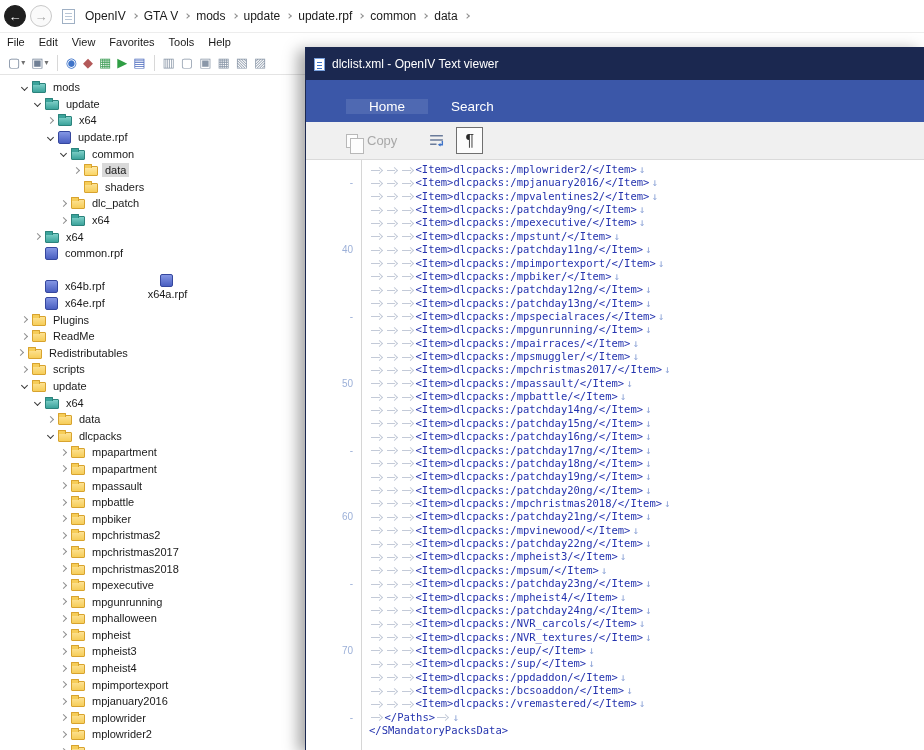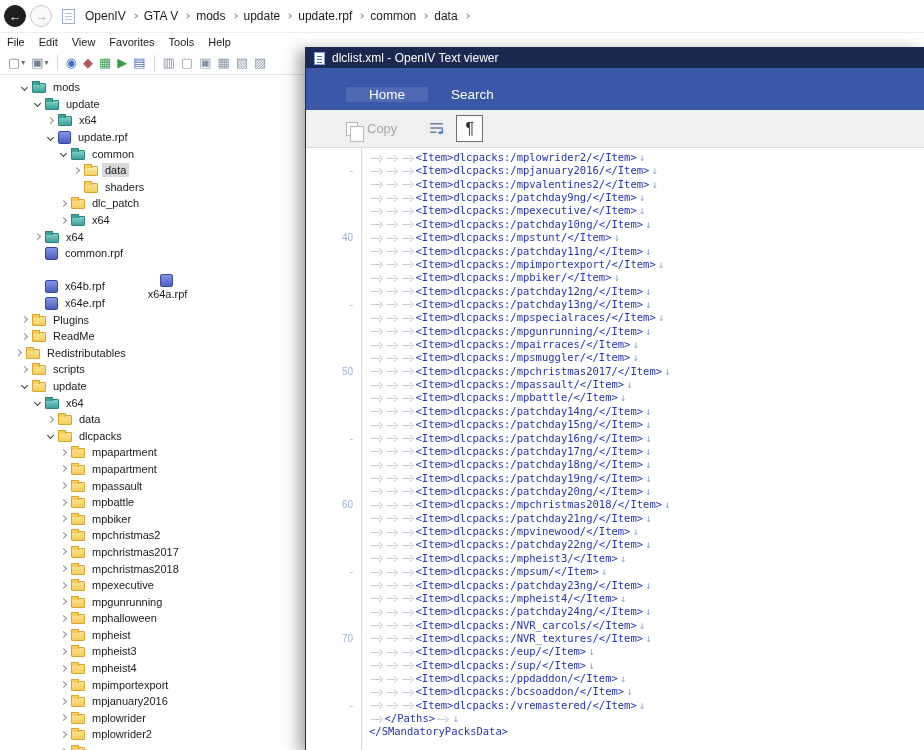--- a/index.html
+++ b/index.html
@@ -49,21 +49,21 @@
   .icon-folder.open{background:linear-gradient(#ffeaa9,#fad564)}
   .icon-rpf{width:13px;height:13px;border-radius:2px;
     background:linear-gradient(#8496e4,#4a5fc1);border:1px solid #35479e}
   .tree-label{padding:1px 3px}
   .tree-label.selected{background:#d9d9d9}
 
   
   .viewer{position:absolute;left:305px;top:47px;width:619px;height:703px;background:#fff;
     border:1px solid #1c2950;border-right:none;border-bottom:none;display:flex;
     flex-direction:column;box-shadow:-7px 3px 14px rgba(0,0,0,.35)}
-  .v-titlebar{height:20px;background:#1b2850;color:#fff;display:flex;align-items:center;
+  .v-titlebar{height:32px;background:#1b2850;color:#fff;display:flex;align-items:center;
     padding-left:8px;flex:0 0 auto}
   .v-app-icon{width:11px;height:13px;background:#fff;border:1px solid #7aa2e0;margin-right:7px;position:relative}
   .v-app-icon::before{content:"";position:absolute;left:2px;top:3px;right:2px;
     border-top:1px solid #3f74c9;box-shadow:0 3px 0 #3f74c9,0 6px 0 #3f74c9}
   .v-title{font-size:12px}
   .v-ribbon{height:42px;background:#3b57a8;display:flex;align-items:center;
     padding-left:40px;flex:0 0 auto}
   .v-tab{display:flex;align-items:center;padding:0 23px;margin-top:10px;color:#fff;
     font-size:13.5px}
   .v-tab.active{background:#4f69b2}
@@ -279,21 +279,21 @@
         <span class="tree-icon icon-folder"></span>
         <span class="tree-label">Plugins</span>
       </div>
       <div class="tree-row" style="padding-left: 18px;">
         <span class="tree-chev">
           <i class="chev chev-r"></i>
         </span>
         <span class="tree-icon icon-folder"></span>
         <span class="tree-label">ReadMe</span>
       </div>
-      <div class="tree-row" style="padding-left: 12px;">
+      <div class="tree-row" style="padding-left: 6px; margin-left: 8px;">
         <span class="tree-chev">
           <i class="chev chev-r"></i>
         </span>
         <span class="tree-icon icon-folder"></span>
         <span class="tree-label">Redistributables</span>
       </div>
       <div class="tree-row" style="padding-left: 18px;">
         <span class="tree-chev">
           <i class="chev chev-r"></i>
         </span>
@@ -534,21 +534,20 @@
         <div class="g-cell">-</div>
         <div class="g-cell"></div>
         <div class="g-cell"></div>
       </div>
     <div class="code">
         <div class="code-line"><span class="tab-mark"></span><span class="tab-mark"></span><span class="tab-mark"></span><span class="code-text">&lt;Item&gt;dlcpacks:/mplowrider2/&lt;/Item&gt;</span><span class="eol-mark">↓</span></div>
         <div class="code-line"><span class="tab-mark"></span><span class="tab-mark"></span><span class="tab-mark"></span><span class="code-text">&lt;Item&gt;dlcpacks:/mpjanuary2016/&lt;/Item&gt;</span><span class="eol-mark">↓</span></div>
         <div class="code-line"><span class="tab-mark"></span><span class="tab-mark"></span><span class="tab-mark"></span><span class="code-text">&lt;Item&gt;dlcpacks:/mpvalentines2/&lt;/Item&gt;</span><span class="eol-mark">↓</span></div>
         <div class="code-line"><span class="tab-mark"></span><span class="tab-mark"></span><span class="tab-mark"></span><span class="code-text">&lt;Item&gt;dlcpacks:/patchday9ng/&lt;/Item&gt;</span><span class="eol-mark">↓</span></div>
         <div class="code-line"><span class="tab-mark"></span><span class="tab-mark"></span><span class="tab-mark"></span><span class="code-text">&lt;Item&gt;dlcpacks:/mpexecutive/&lt;/Item&gt;</span><span class="eol-mark">↓</span></div>
-        <div class="code-line"><span class="tab-mark"></span><span class="tab-mark"></span><span class="tab-mark"></span><span class="code-text">&lt;Item&gt;dlcpacks:/patchday10ng/&lt;/Item&gt;</span><span class="eol-mark">↓</span></div>
         <div class="code-line"><span class="tab-mark"></span><span class="tab-mark"></span><span class="tab-mark"></span><span class="code-text">&lt;Item&gt;dlcpacks:/mpstunt/&lt;/Item&gt;</span><span class="eol-mark">↓</span></div>
         <div class="code-line"><span class="tab-mark"></span><span class="tab-mark"></span><span class="tab-mark"></span><span class="code-text">&lt;Item&gt;dlcpacks:/patchday11ng/&lt;/Item&gt;</span><span class="eol-mark">↓</span></div>
         <div class="code-line"><span class="tab-mark"></span><span class="tab-mark"></span><span class="tab-mark"></span><span class="code-text">&lt;Item&gt;dlcpacks:/mpimportexport/&lt;/Item&gt;</span><span class="eol-mark">↓</span></div>
         <div class="code-line"><span class="tab-mark"></span><span class="tab-mark"></span><span class="tab-mark"></span><span class="code-text">&lt;Item&gt;dlcpacks:/mpbiker/&lt;/Item&gt;</span><span class="eol-mark">↓</span></div>
         <div class="code-line"><span class="tab-mark"></span><span class="tab-mark"></span><span class="tab-mark"></span><span class="code-text">&lt;Item&gt;dlcpacks:/patchday12ng/&lt;/Item&gt;</span><span class="eol-mark">↓</span></div>
         <div class="code-line"><span class="tab-mark"></span><span class="tab-mark"></span><span class="tab-mark"></span><span class="code-text">&lt;Item&gt;dlcpacks:/patchday13ng/&lt;/Item&gt;</span><span class="eol-mark">↓</span></div>
         <div class="code-line"><span class="tab-mark"></span><span class="tab-mark"></span><span class="tab-mark"></span><span class="code-text">&lt;Item&gt;dlcpacks:/mpspecialraces/&lt;/Item&gt;</span><span class="eol-mark">↓</span></div>
         <div class="code-line"><span class="tab-mark"></span><span class="tab-mark"></span><span class="tab-mark"></span><span class="code-text">&lt;Item&gt;dlcpacks:/mpgunrunning/&lt;/Item&gt;</span><span class="eol-mark">↓</span></div>
         <div class="code-line"><span class="tab-mark"></span><span class="tab-mark"></span><span class="tab-mark"></span><span class="code-text">&lt;Item&gt;dlcpacks:/mpairraces/&lt;/Item&gt;</span><span class="eol-mark">↓</span></div>
         <div class="code-line"><span class="tab-mark"></span><span class="tab-mark"></span><span class="tab-mark"></span><span class="code-text">&lt;Item&gt;dlcpacks:/mpsmuggler/&lt;/Item&gt;</span><span class="eol-mark">↓</span></div>

